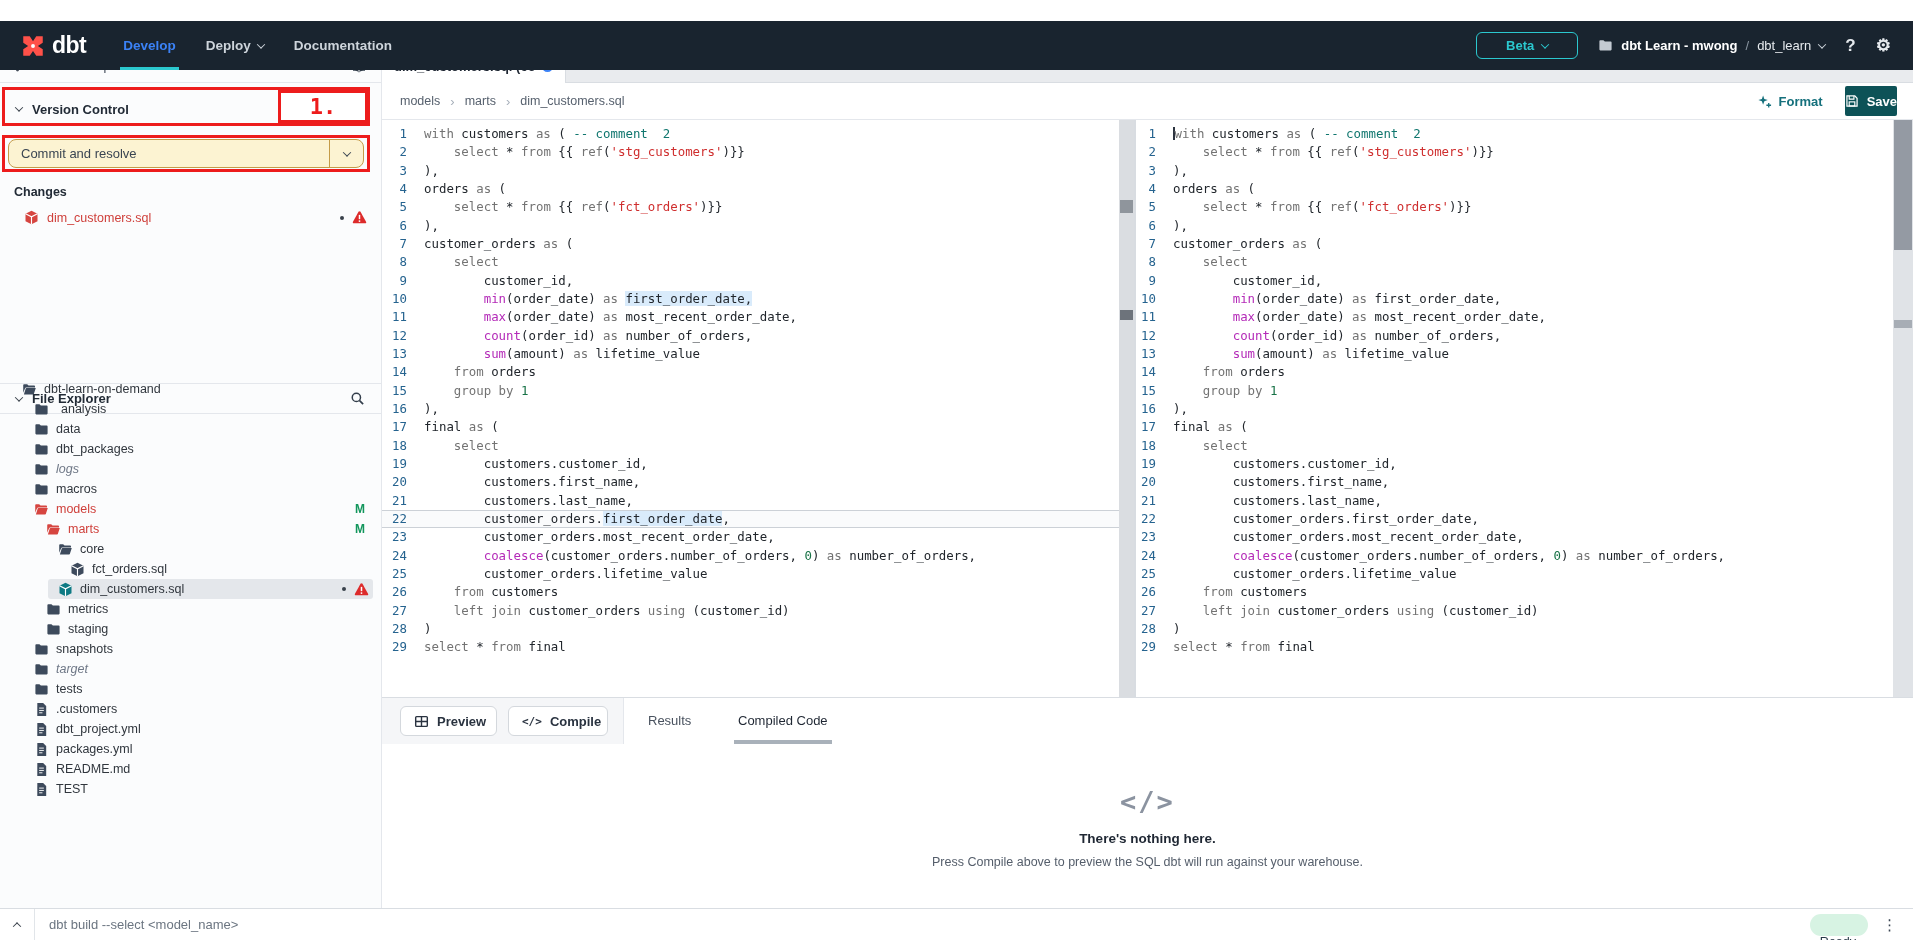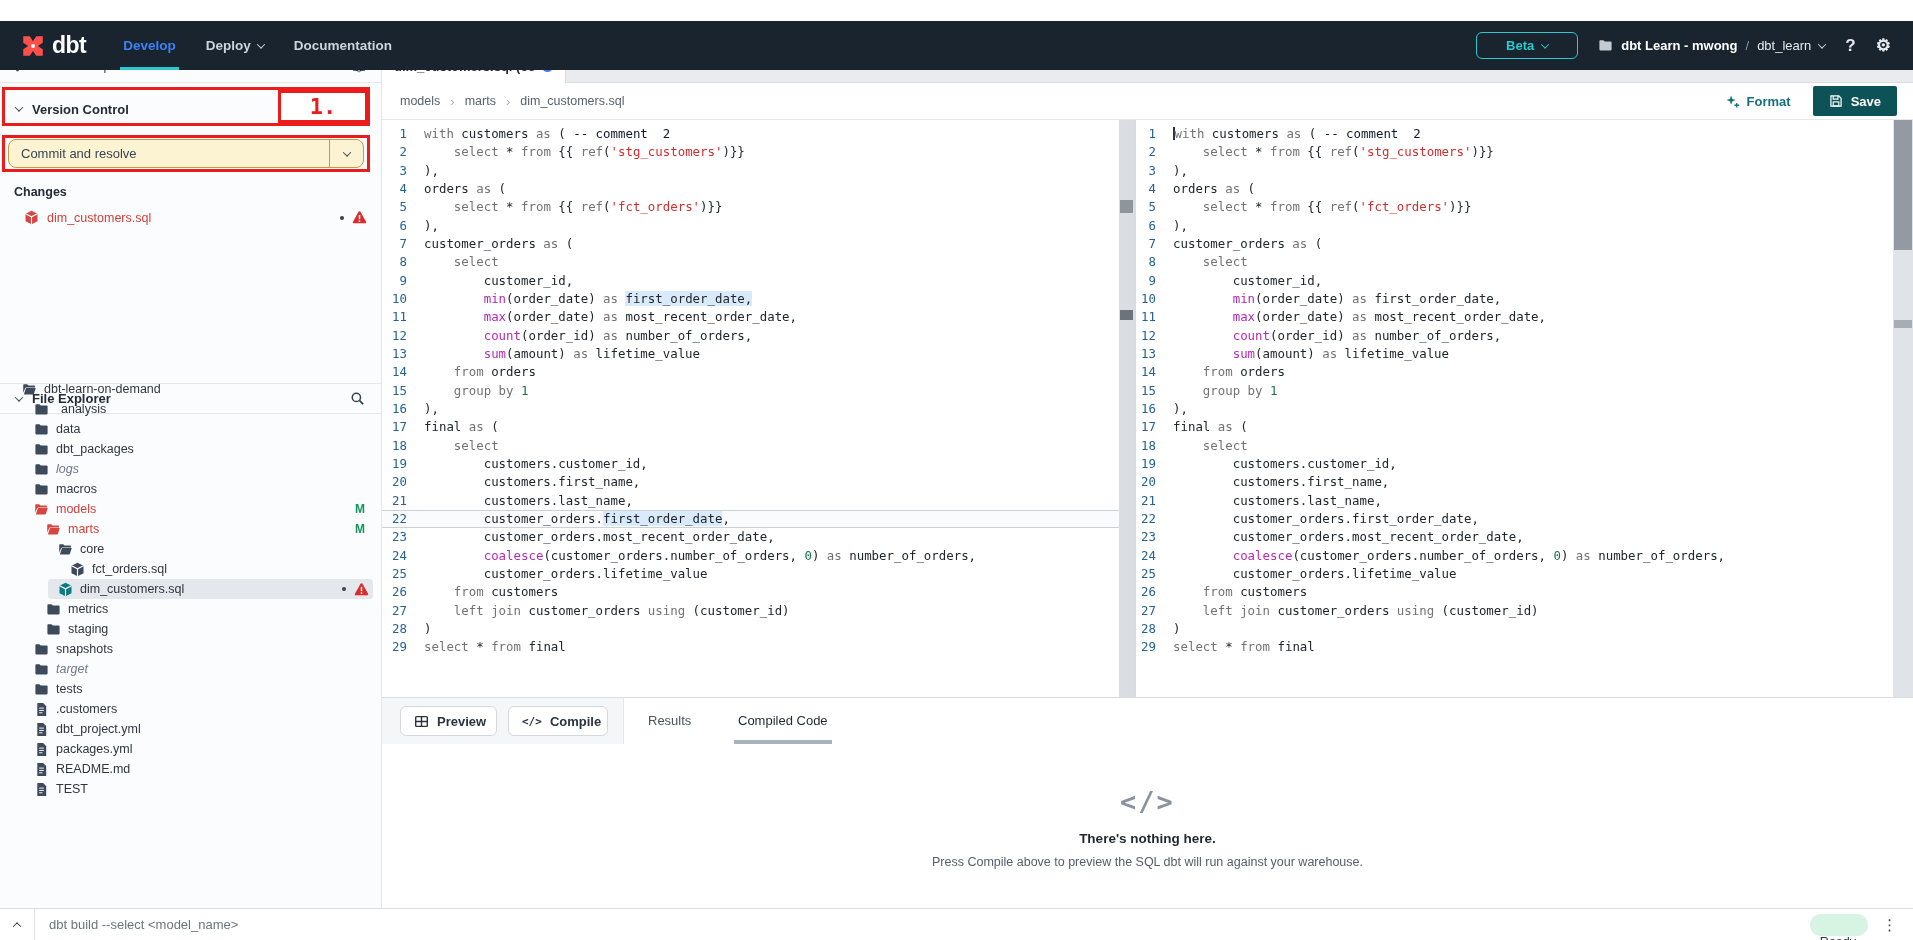--- a/index.html
+++ b/index.html
@@ -81,38 +81,38 @@
   .mod-ic::after { content:''; position:absolute; left:50%; top:50%; width:3px; height:3px; margin:-1.5px;
     border-radius:50%; background:#3b82f6; }
   .toolbar { position:absolute; left:0; top:34px; width:100%; height:37px; background:#fff;
     border-bottom:1px solid #e4e7ec; display:flex; align-items:center; padding:0 16px 0 18px; }
   .crumbs { display:flex; align-items:center; gap:10px; font-size:12.5px; color:#57616e; }
   .crumb-sep { color:#a6afba; font-size:13px; }
   .toolbar .spacer { flex:1; }
   .format-btn { display:flex; align-items:center; gap:7px; color:#15707c; font-size:13px; font-weight:600;
     margin-right:22px; cursor:pointer; }
   .save-btn { background:#0d5257; color:#fff; font-size:13px; font-weight:600; border:none; border-radius:2px;
-    height:30px; padding:0 16px; display:flex; align-items:center; gap:8px; cursor:pointer; }
+    height:30px; padding:0 0; display:flex; align-items:center; gap:8px; cursor:pointer; }
 
   
   .editor { position:absolute; left:0; top:71px; width:100%; height:577px; background:#fff;
     font-family:"DejaVu Sans Mono", monospace; font-size:12.4px; }
   .pane { position:absolute; top:0; height:100%; overflow:hidden; padding-top:5px; }
   .pane.left { left:0; width:737px; }
   .pane.right { left:754px; width:757px; }
   .line { position:relative; height:18.33px; line-height:18.33px; white-space:pre; display:flex; }
   .line .ln { flex:none; text-align:right; color:#25638f; padding-right:6px; }
   .pane.left .ln { width:31px; }
   .pane.right .ln { width:26px; }
   .line .code { padding-left:11px; white-space:pre; }
   .line.active { background:#fafbfc; }
   .line.active::before, .line.active::after { content:''; position:absolute; left:0; right:0; height:1px; background:#ccd1d7; }
   .line.active::before { top:0; } .line.active::after { bottom:0; }
   .t-p { color:#21262c; } .t-k { color:#737373; } .t-f { color:#b42ab8; }
-  .t-s { color:#cf2e2e; } .t-c { color:#0f172a; } .t-n { color:#177246; }
+  .t-s { color:#cf2e2e; } .t-c { color:#0f766e; } .t-n { color:#177246; }
   .t-h { color:#21262c; background:#d9ebfb; }
   .cursor { display:inline-block; width:1.5px; height:13px; background:#2c3440; vertical-align:-2px; }
   .vsb { position:absolute; top:0; height:100%; background:#dadde1; }
   .vsb.lp { left:737px; width:15px; }
   .vsb.rp { left:1511px; width:20px; background:#e0e3e7; }
   .vsb .mark { position:absolute; left:1px; right:1px; background:#8f959c; }
   .vsb .thumb { position:absolute; left:1px; right:1px; background:#949aa3; }
   .pane-divider { position:absolute; left:752px; top:0; width:2px; height:100%; background:#d8dce1; }
 
   

